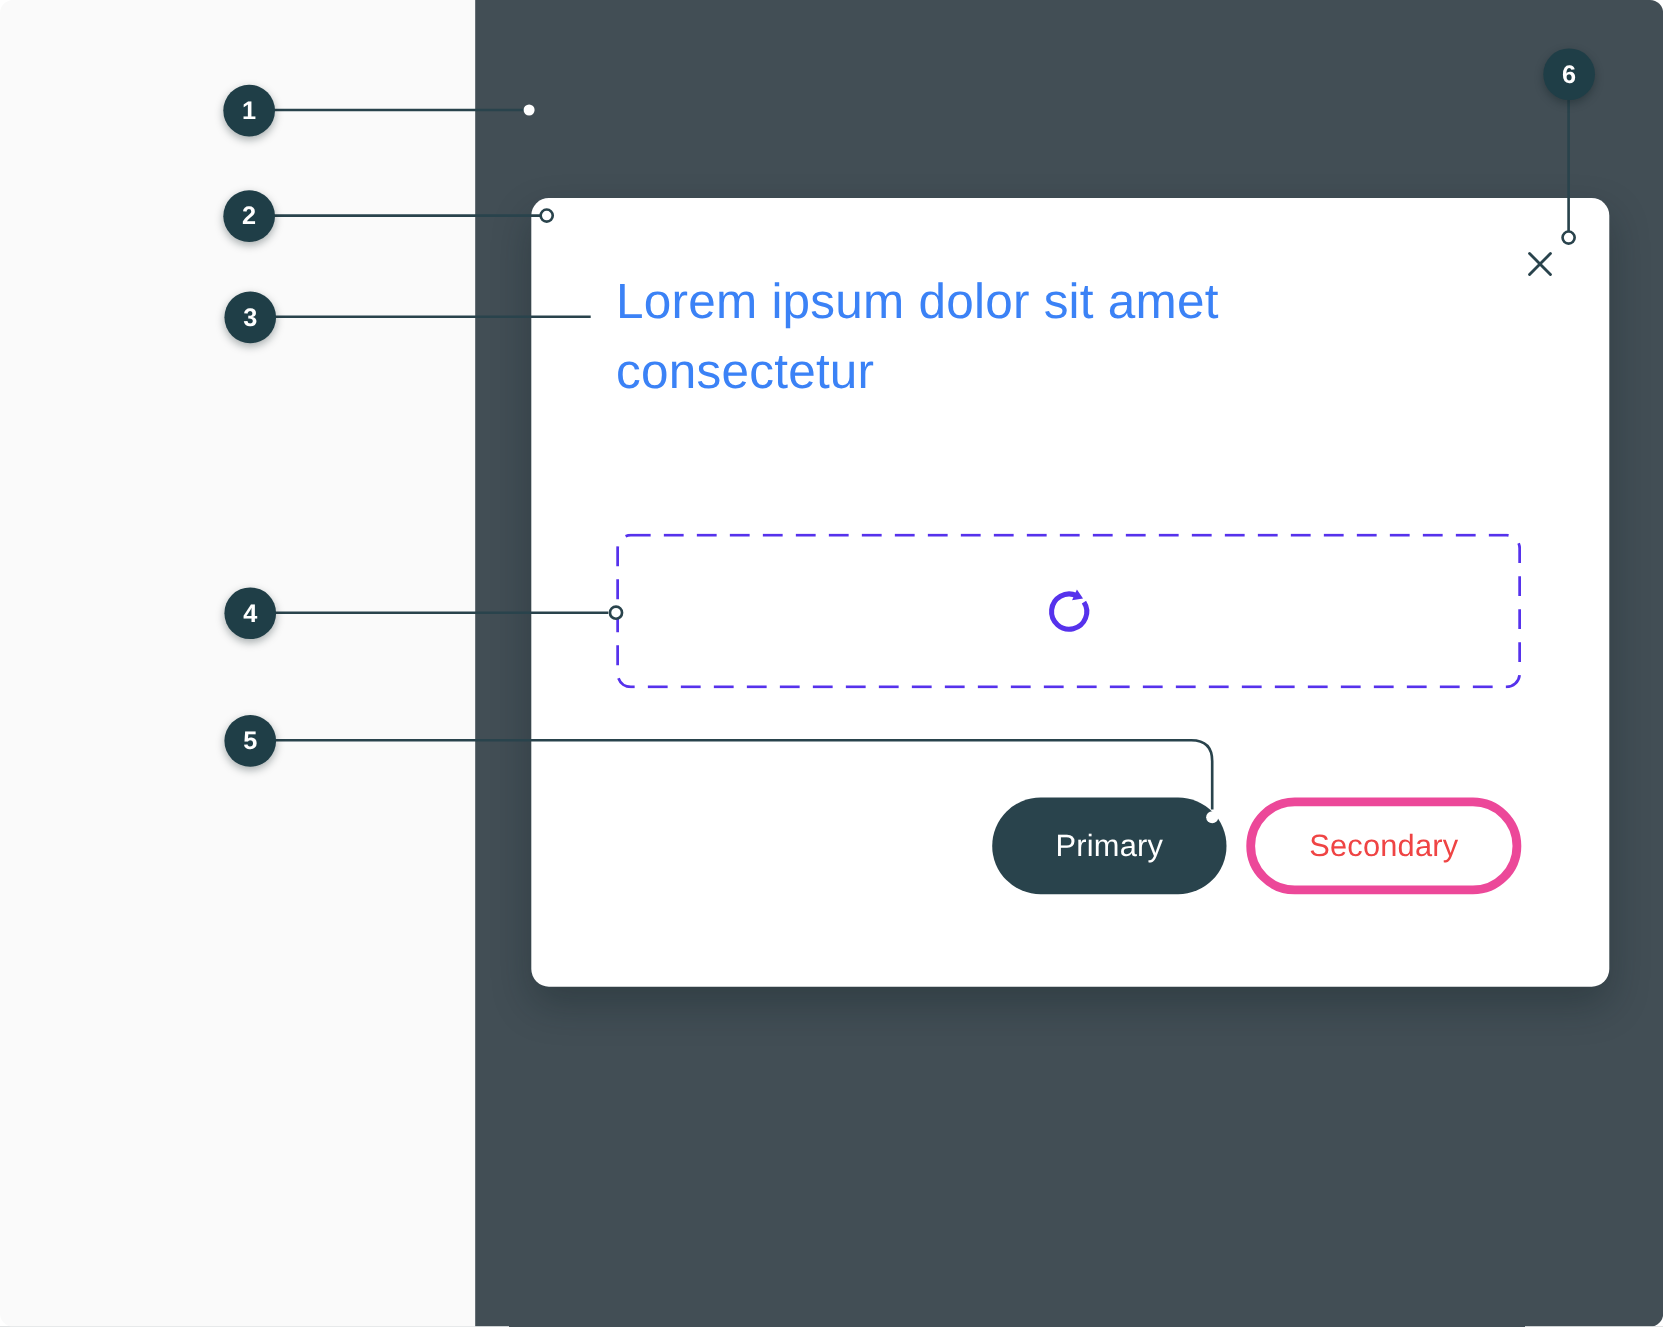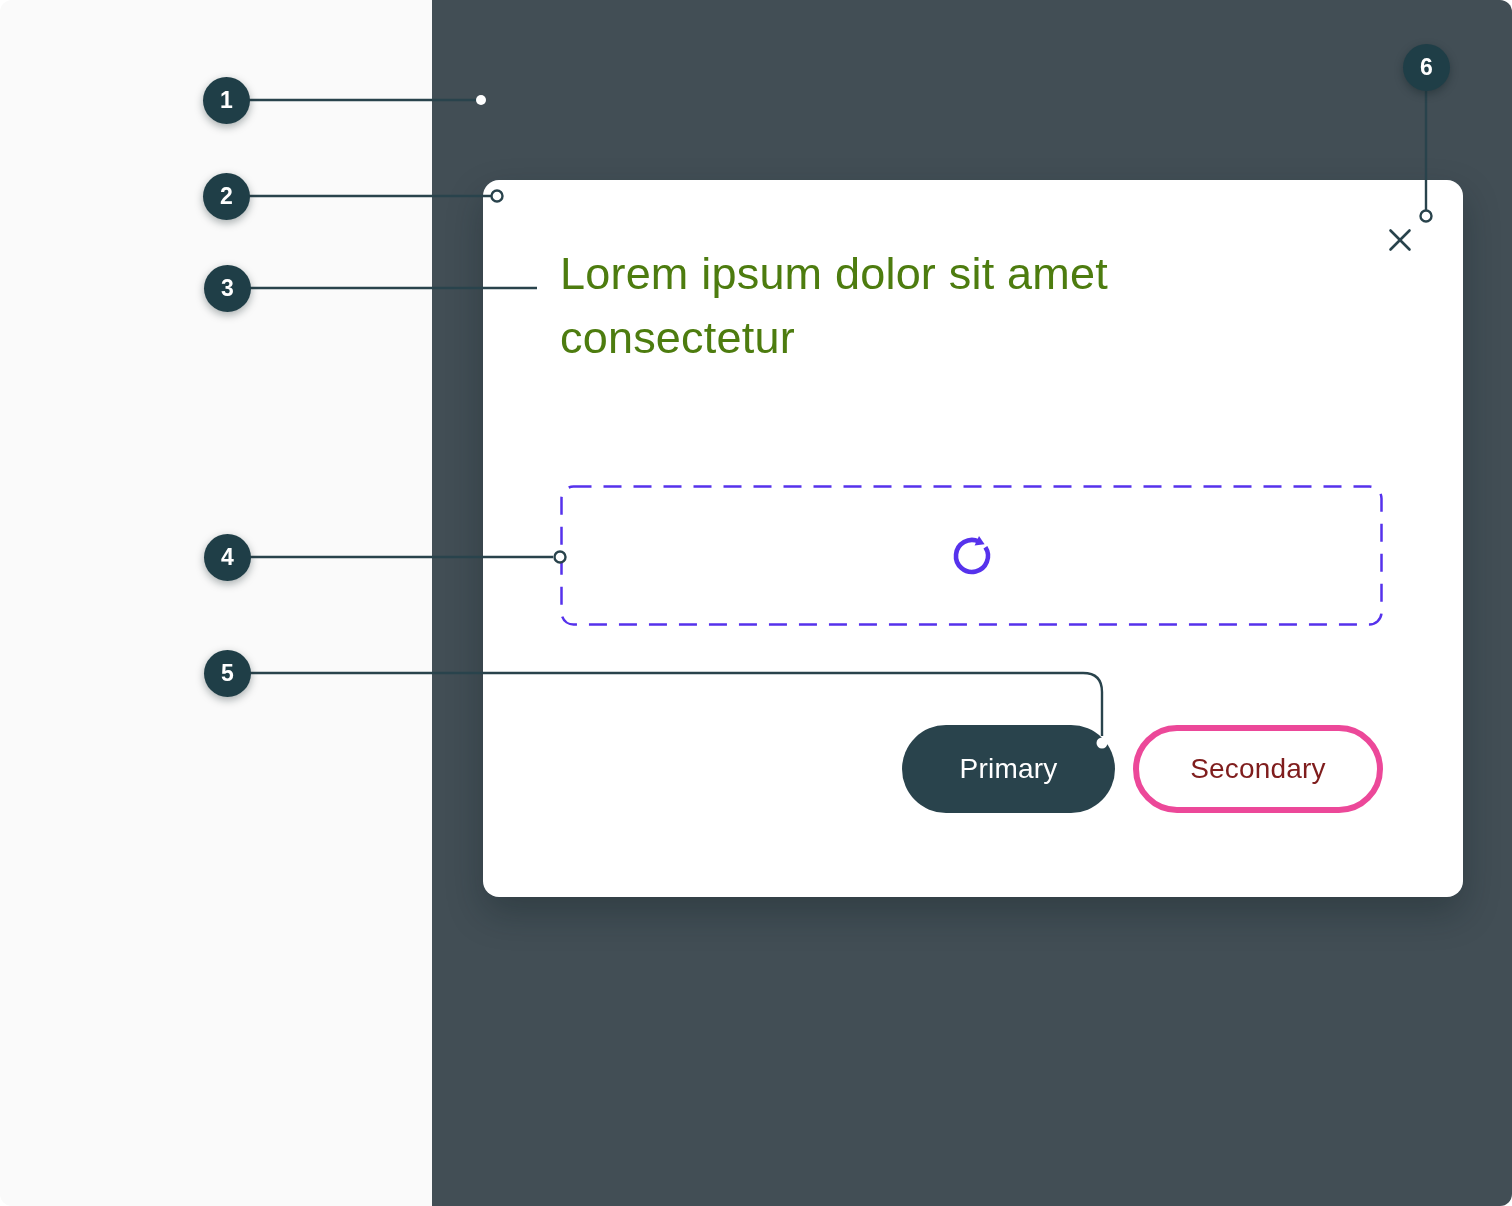--- a/index.html
+++ b/index.html
@@ -29,21 +29,21 @@
     box-shadow:0 16px 36px rgba(10,25,30,0.30);
   }
 
   .modal-title{
     position:absolute;
     left:77px;top:62px;
     width:700px;
     font-size:45px;
     line-height:64px;
     font-weight:400;
-    color:#4d7c0f;
+    color:#3b82f6;
     letter-spacing:0.2px;
   }
 
   .close-btn{
     position:absolute;
     left:902px;top:45px;
     width:30px;height:30px;
     display:flex;align-items:center;justify-content:center;
     cursor:pointer;
     background:none;border:none;padding:0;
@@ -78,22 +78,22 @@
   }
   .btn-primary{
     left:419px;width:213px;
     background:#29434C;
     color:#FFFFFF;
     border:none;
   }
   .btn-secondary{
     left:650px;width:250px;
     background:#FFFFFF;
-    color:#7f1d1d;
-    border:6px solid #ec4899;
+    color:#ef4444;
+    border:8px solid #ec4899;
   }
 
   .overlay{
     position:absolute;inset:0;
     pointer-events:none;
   }
 
   .callout{
     position:absolute;
     width:47px;height:47px;

